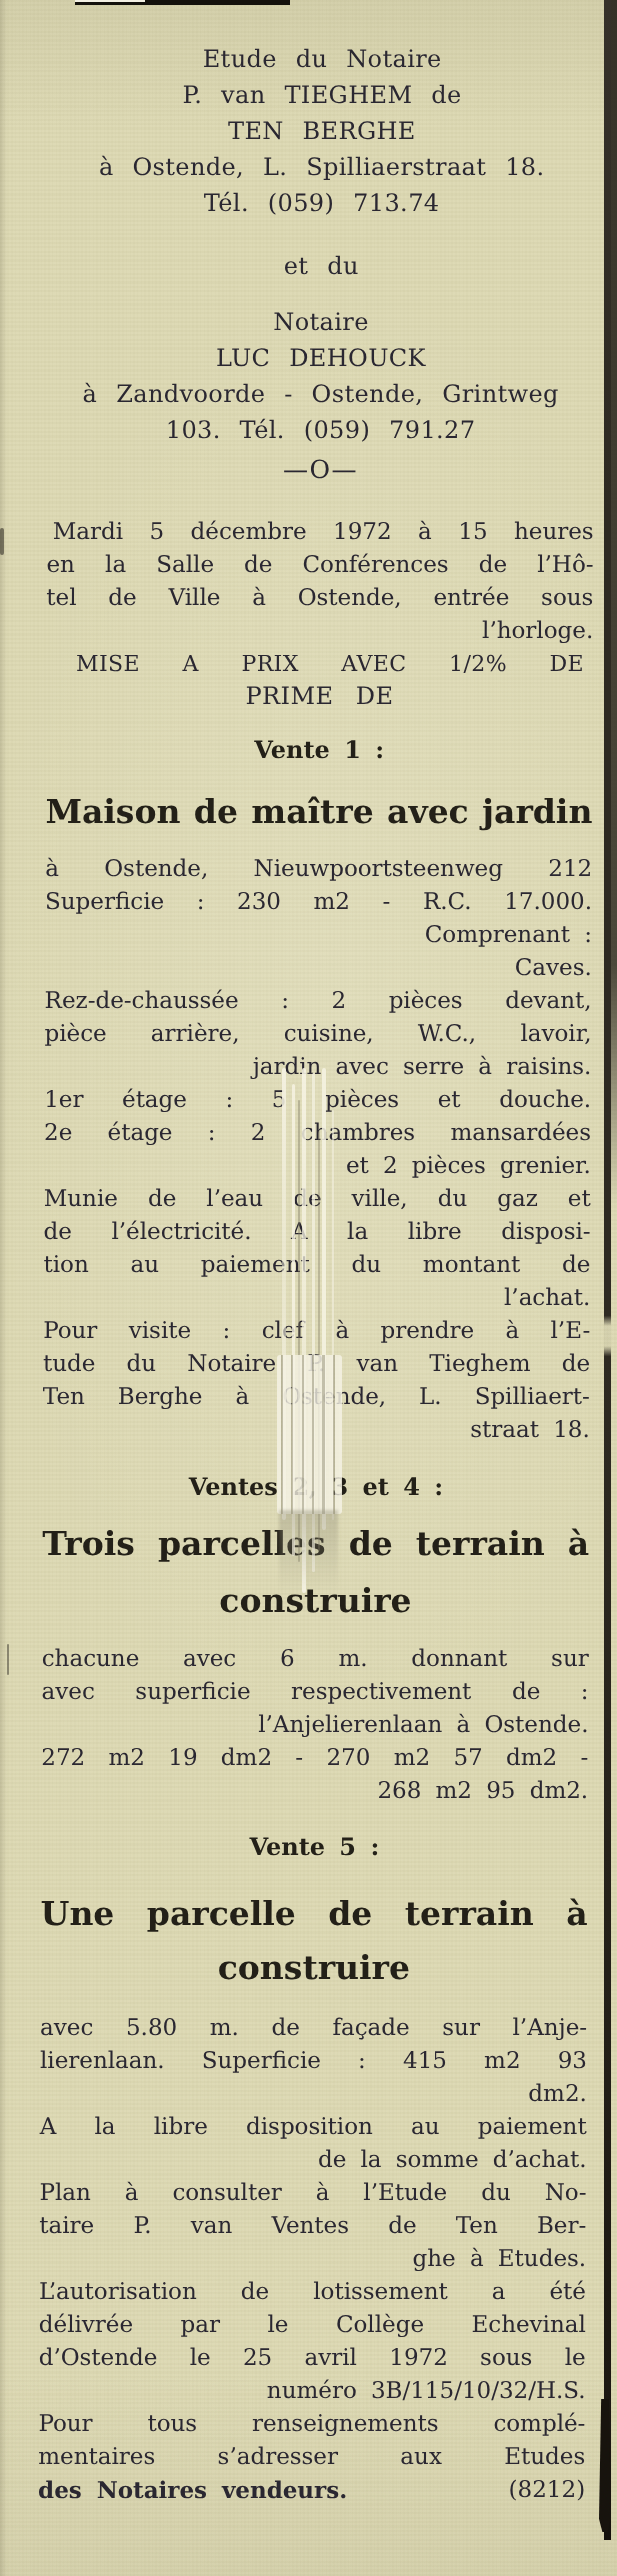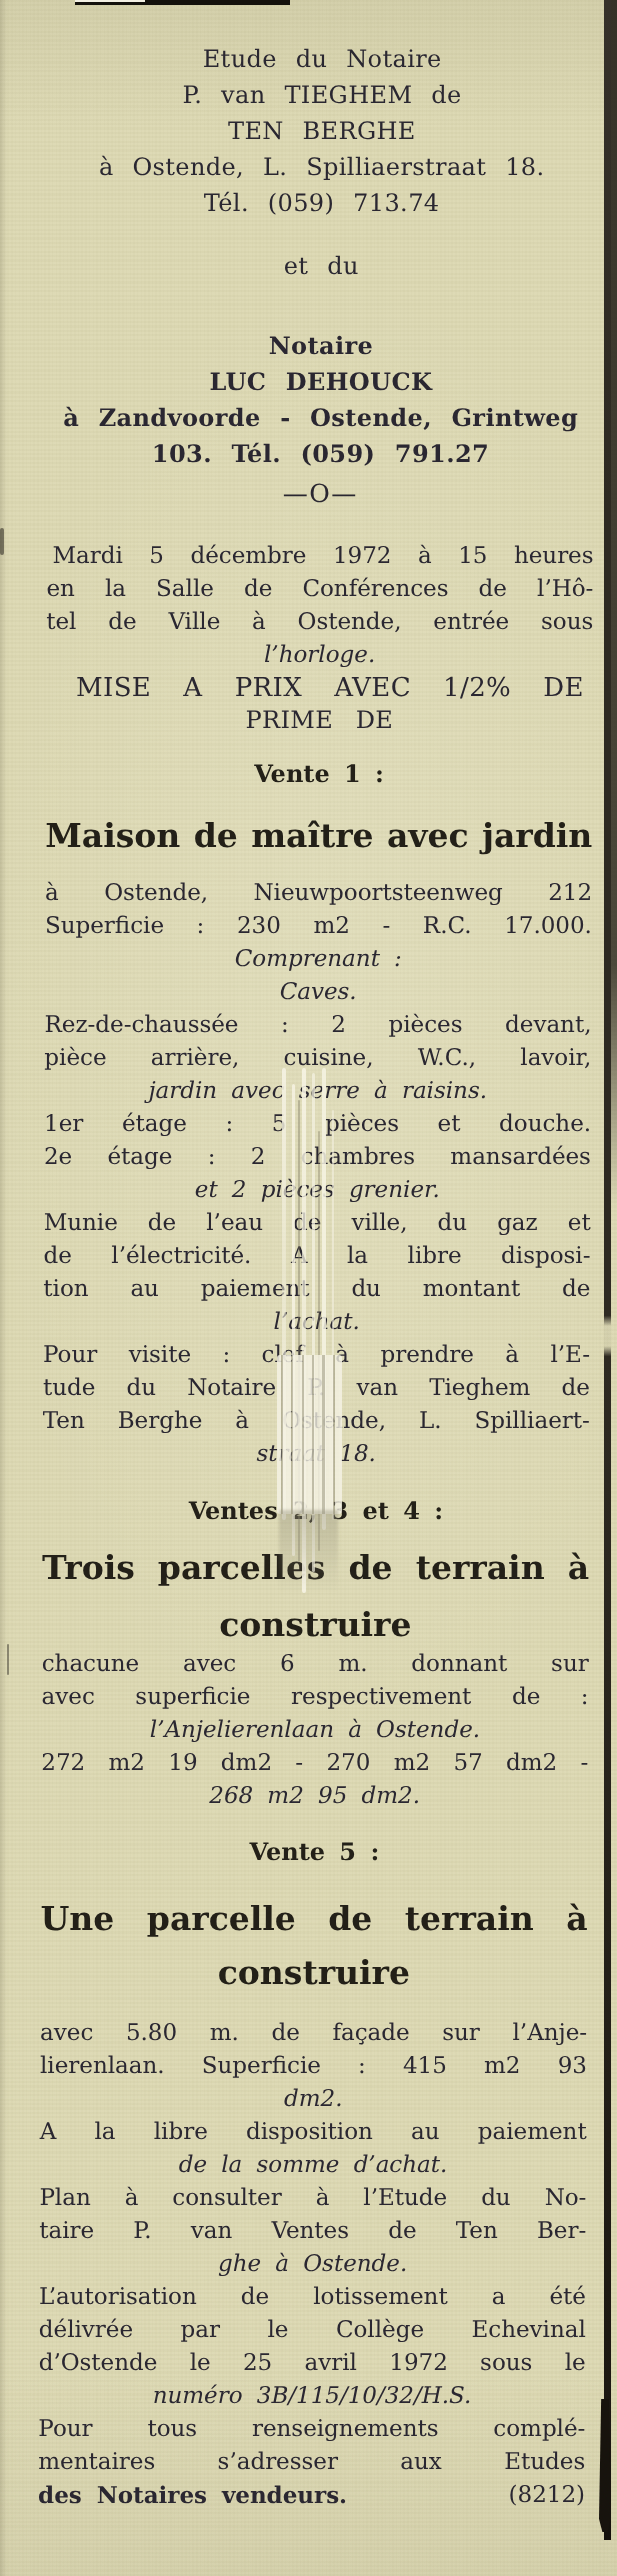--- a/index.html
+++ b/index.html
@@ -23,44 +23,44 @@
     position: absolute;
     left: 0; top: 0;
     width: 100%;
     padding: 41px 22px 0 49px;
     transform: skewX(-0.25deg);
     transform-origin: 0 0;
     z-index: 2;
   }
   .ln  { font-size: 23px; line-height: 33px; }
   .j   { text-align: justify; text-align-last: justify; }
-  .l   { text-align: center; word-spacing: 0.30em; font-style: italic; }
+  .l   { text-align: right; word-spacing: 0.30em; }
   .hdrline { font-size: 24px; line-height: 36px; text-align: center; word-spacing: 0.45em; letter-spacing: 0.4px; }
   .divider { font-size: 25px; line-height: 36px; text-align: center; letter-spacing: 1.5px; }
   .ind  { text-indent: 6px; }
-  .mise  { font-size: 26px; line-height: 33px; padding-left: 30px; padding-right: 9px;
+  .mise  { font-size: 22px; line-height: 33px; padding-left: 30px; padding-right: 9px;
            text-align: justify; text-align-last: justify; letter-spacing: 0.4px; }
   .mise2 { font-size: 24px; line-height: 33px; text-align: center; word-spacing: 0.6em; letter-spacing: 0.4px; }
   .vtitle { font-size: 24px; line-height: 43px; font-weight: bold; text-align: center;
             word-spacing: 0.25em; color: #232018; }
   .vsub   { font-size: 33px; line-height: 44px; font-weight: bold; color: #232018; }
   .vsub.j { text-align: justify; text-align-last: justify; }
   .vsub.c { text-align: center; word-spacing: 0.2em; }
 
   .b-etdu    { margin-top: 27px; text-align: center; }
-  .b-hdr2    { margin-top: 44px; font-weight: bold; }
+  .b-hdr2    { margin-top: 20px; }
   .b-div     { margin-top: 4.4px; }
   .b-intro   { margin-top: 27px; }
   .b-vt1     { margin-top: 15px; }
   .b-ms1     { margin-top: 19px; }
   .b-body1   { margin-top: 18px; }
   .b-vt234   { margin-top: 19px; }
   .b-sub234a { margin-top: 13.3px; }
   .b-sub234b { margin-top: 13.3px; }
-  .b-body234 { }
+  .b-body234 { margin-top: 19px; }
   .b-vt5     { margin-top: 18px; }
   .b-sub5a   { margin-top: 24px; }
   .b-sub5b   { margin-top: 10.4px; }
   .b-body5   { margin-top: 21px; }
 
   .lastline { display: flex; justify-content: space-between; font-size: 23px; line-height: 33px; }
   .lastline .left-part { word-spacing: 0.30em; font-weight: bold; }
 
   
   .artifact { position: absolute; pointer-events: none; }
@@ -208,21 +208,21 @@
     <div class="vsub c b-sub5b">construire</div>
 
     <div class="b-body5">
       <div class="ln j">avec 5.80 m. de façade sur l’Anje-</div>
       <div class="ln j">lierenlaan. Superficie : 415 m2 93</div>
       <div class="ln l">dm2.</div>
       <div class="ln j">A la libre disposition au paiement</div>
       <div class="ln l">de la somme d’achat.</div>
       <div class="ln j">Plan à consulter à l’Etude du No-</div>
       <div class="ln j">taire P. van Ventes de Ten Ber-</div>
-      <div class="ln l">ghe à Ostende.</div>
+      <div class="ln l">ghe à Etudes.</div>
       <div class="ln j">L’autorisation de lotissement a été</div>
       <div class="ln j">délivrée par le Collège Echevinal</div>
       <div class="ln j">d’Ostende le 25 avril 1972 sous le</div>
       <div class="ln l">numéro 3B/115/10/32/H.S.</div>
       <div class="ln j">Pour tous renseignements complé-</div>
       <div class="ln j">mentaires s’adresser aux Etudes</div>
       <div class="lastline">
         <span class="left-part">des Notaires vendeurs.</span>
         <span>(8212)</span>
       </div>

